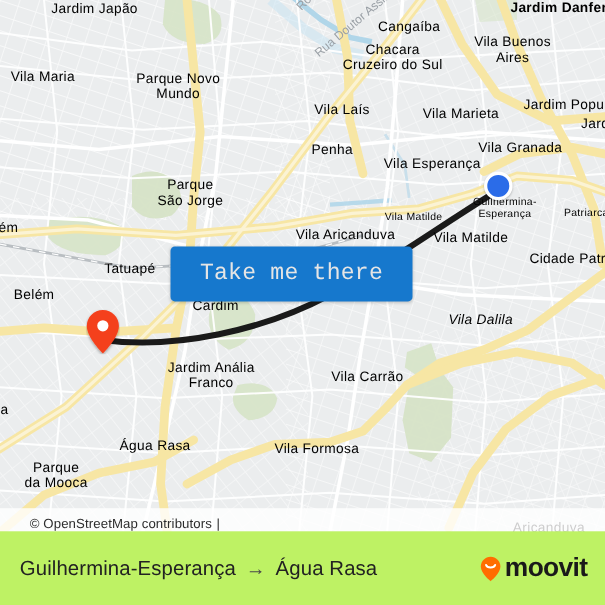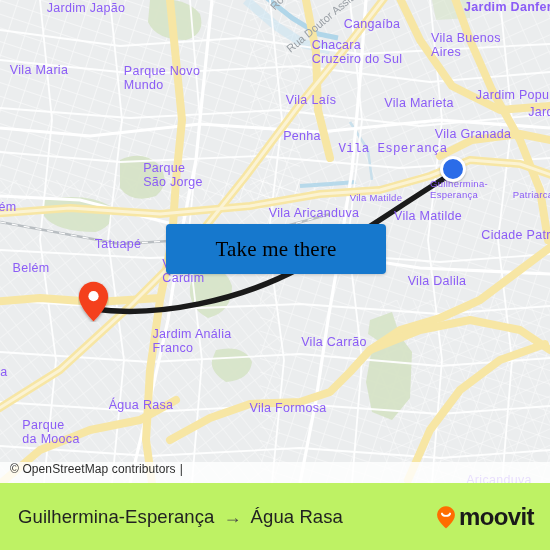--- a/index.html
+++ b/index.html
@@ -35,24 +35,24 @@
 
   #map-canvas {
     position: absolute;
     left: 0; top: 0;
     width: 550px;
     height: 483px;
   }
 
   .map-label {
     position: absolute;
-    color: #8b5cf6;
+    color: #000000;
     font-family: "Liberation Sans", sans-serif;
     white-space: pre;
-    text-align: left;
+    text-align: center;
     transform: translate(-50%, -50%);
     letter-spacing: 0.3px;
     pointer-events: none;
     line-height: 1.12;
   }
   .sz-lg { font-size: 12.5px; }
   .sz-sm { font-size: 9.5px; }
 
   .road-label {
     position: absolute;
@@ -85,50 +85,50 @@
     border-radius: 50%;
     background: #2b6ce8;
     border: 3px solid #ffffff;
     box-sizing: border-box;
     box-shadow: 0 1px 2px rgba(0,0,0,0.25);
   }
 
   
   #take-me-there {
     position: absolute;
-    left: 166px;
+    left: 155px;
     top: 224px;
     width: 220px;
     height: 50px;
     background: #1678cd;
     border: none;
     border-radius: 4px;
-    color: #000000;
-    font-family: Liberation Serif, serif;
+    color: #e5e5e5;
+    font-family: Liberation Mono, monospace;
     font-size: 21px;
     font-weight: 400;
     letter-spacing: 0.2px;
     cursor: pointer;
     display: flex;
     align-items: center;
     justify-content: center;
     box-shadow: 0 1px 3px rgba(0,0,0,0.18);
     padding: 0;
   }
 
   
   #attribution {
     position: absolute;
     left: 0;
     top: 462px;
     width: 550px;
     height: 21px;
     display: flex;
-    align-items: flex-start;
-    padding-left: 10px;
+    align-items: flex-end;
+    padding-left: 27px;
     box-sizing: border-box;
     background: rgba(255,255,255,0.80);
     font-size: 12px;
     color: #2c2c2c;
     letter-spacing: 0.1px;
   }
   .attrib-sep { margin: 0 4px; color: #2c2c2c; }
 
   
   #footer {
@@ -281,37 +281,37 @@
 Cruzeiro do Sul</div>
         <div class="map-label sz-lg" style="left: 39px; top: 70px;">Vila Maria</div>
         <div class="map-label sz-lg" style="left: 162px; top: 78px;">Parque Novo
 Mundo</div>
         <div class="map-label sz-lg" style="left: 419px; top: 103px;">Vila Marieta</div>
         <div class="map-label sz-lg" style="left: 520px; top: 95px;">Jardim Popular</div>
         <div class="map-label sz-lg" style="left: 311px; top: 100px;">Vila Laís</div>
         <div class="map-label sz-lg" style="left: 541px; top: 112px;">Jard</div>
         <div class="map-label sz-lg" style="left: 302px; top: 136px;">Penha</div>
         <div class="map-label sz-lg" style="left: 473px; top: 134px;">Vila Granada</div>
-        <div class="map-label sz-lg" style="left: 393px; top: 149px; font-family: Liberation Mono, monospace;">Vila Esperança</div>
+        <div class="map-label sz-lg" style="left: 393px; top: 149px;">Vila Esperança</div>
         <div class="map-label sz-lg" style="left: 173px; top: 175px;">Parque
 São Jorge</div>
         <div class="map-label sz-sm" style="left: 459px; top: 190px;">Guilhermina-
 Esperança</div>
         <div class="map-label sz-sm" style="left: 533px; top: 195px;">Patriarca</div>
         <div class="map-label sz-sm" style="left: 376px; top: 198px;">Vila Matilde</div>
         <div class="map-label sz-lg" style="left: 6px; top: 207px;">lém</div>
         <div class="map-label sz-lg" style="left: 314px; top: 213px;">Vila Aricanduva</div>
         <div class="map-label sz-lg" style="left: 428px; top: 216px;">Vila Matilde</div>
         <div class="map-label sz-lg" style="left: 516px; top: 235px;">Cidade Patr</div>
         <div class="map-label sz-lg" style="left: 118px; top: 244px;">Tatuapé</div>
         <div class="map-label sz-lg" style="left: 31px; top: 268px;">Belém</div>
         <div class="map-label sz-lg" style="left: 196px; top: 271px;">Vila Gomes
 Cardim</div>
         <div class="map-label sz-lg" style="left: 334px; top: 298px; margin-top: 44px;">Vila Carrão</div>
-        <div class="map-label sz-lg" style="left: 437px; top: 281px;">Vila Dalila</div>
+        <div class="map-label sz-lg" style="left: 437px; top: 291px; font-style: italic;">Vila Dalila</div>
         <div class="map-label sz-lg" style="left: 192px; top: 341px;">Jardim Anália
 Franco</div>
         <div class="map-label sz-lg" style="left: 4px; top: 372px;">a</div>
         <div class="map-label sz-lg" style="left: 141px; top: 405px;">Água Rasa</div>
         <div class="map-label sz-lg" style="left: 288px; top: 408px;">Vila Formosa</div>
         <div class="map-label sz-lg" style="left: 51px; top: 432px;">Parque
 da Mooca</div>
         <div class="map-label sz-lg" style="left: 499px; top: 480px;">Aricanduva</div>
       </div>
     <div id="road-labels-layer">

